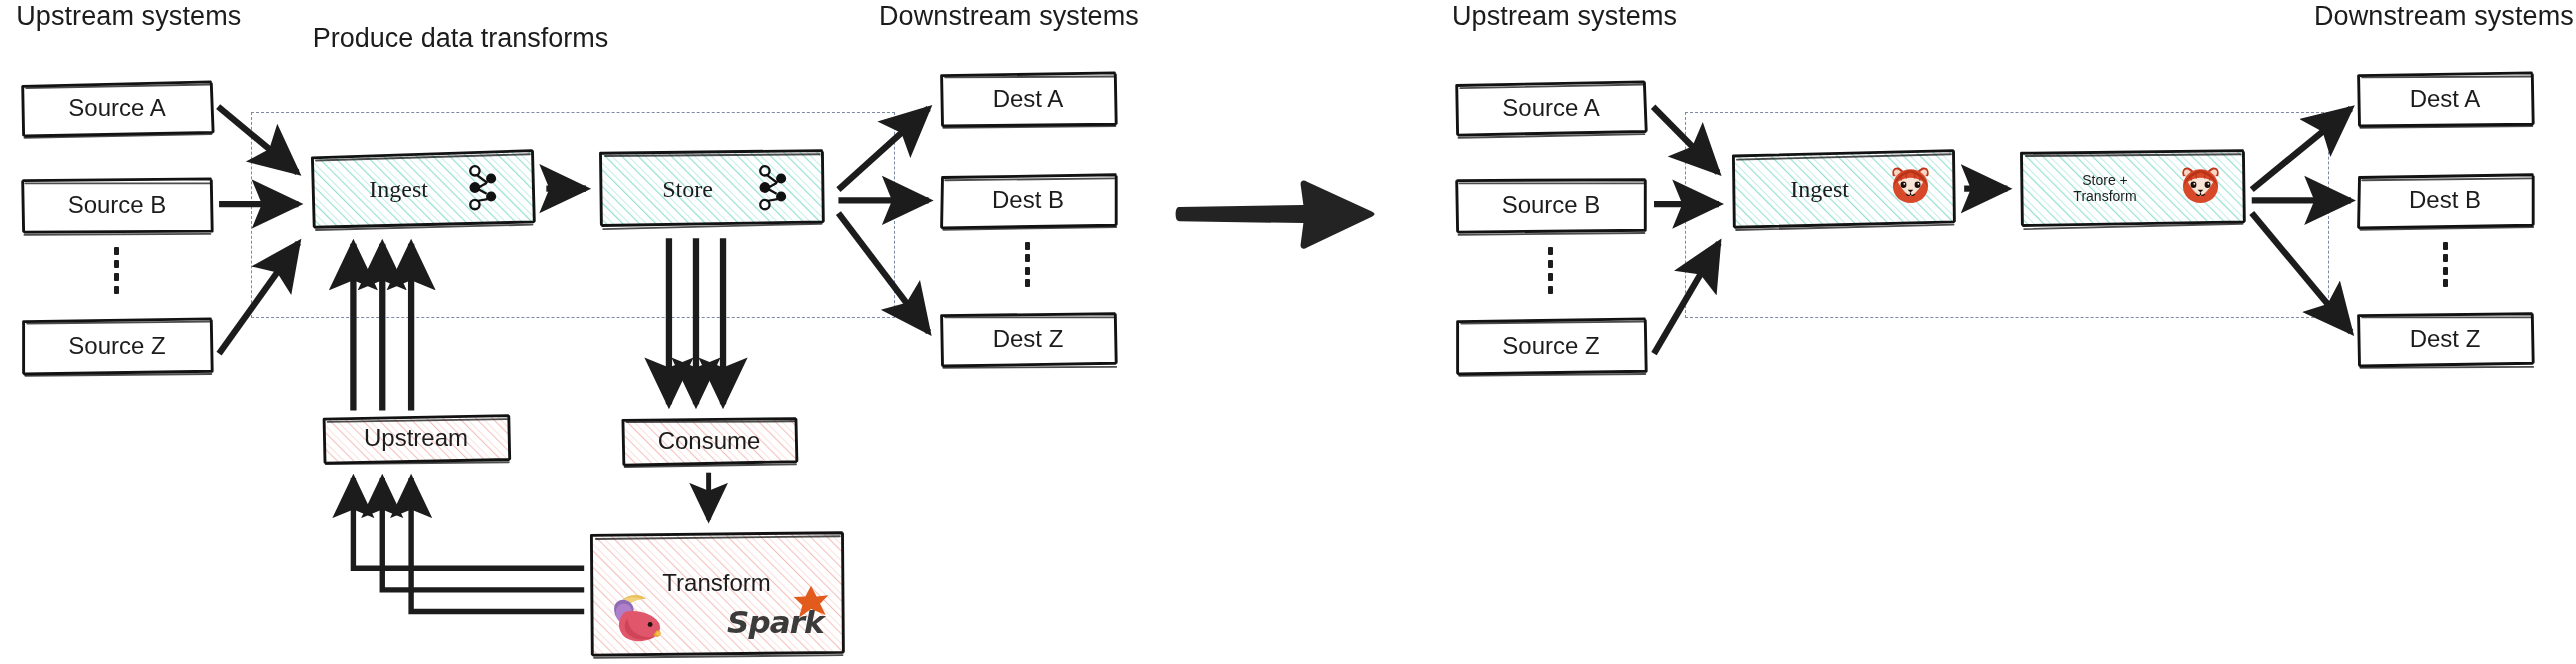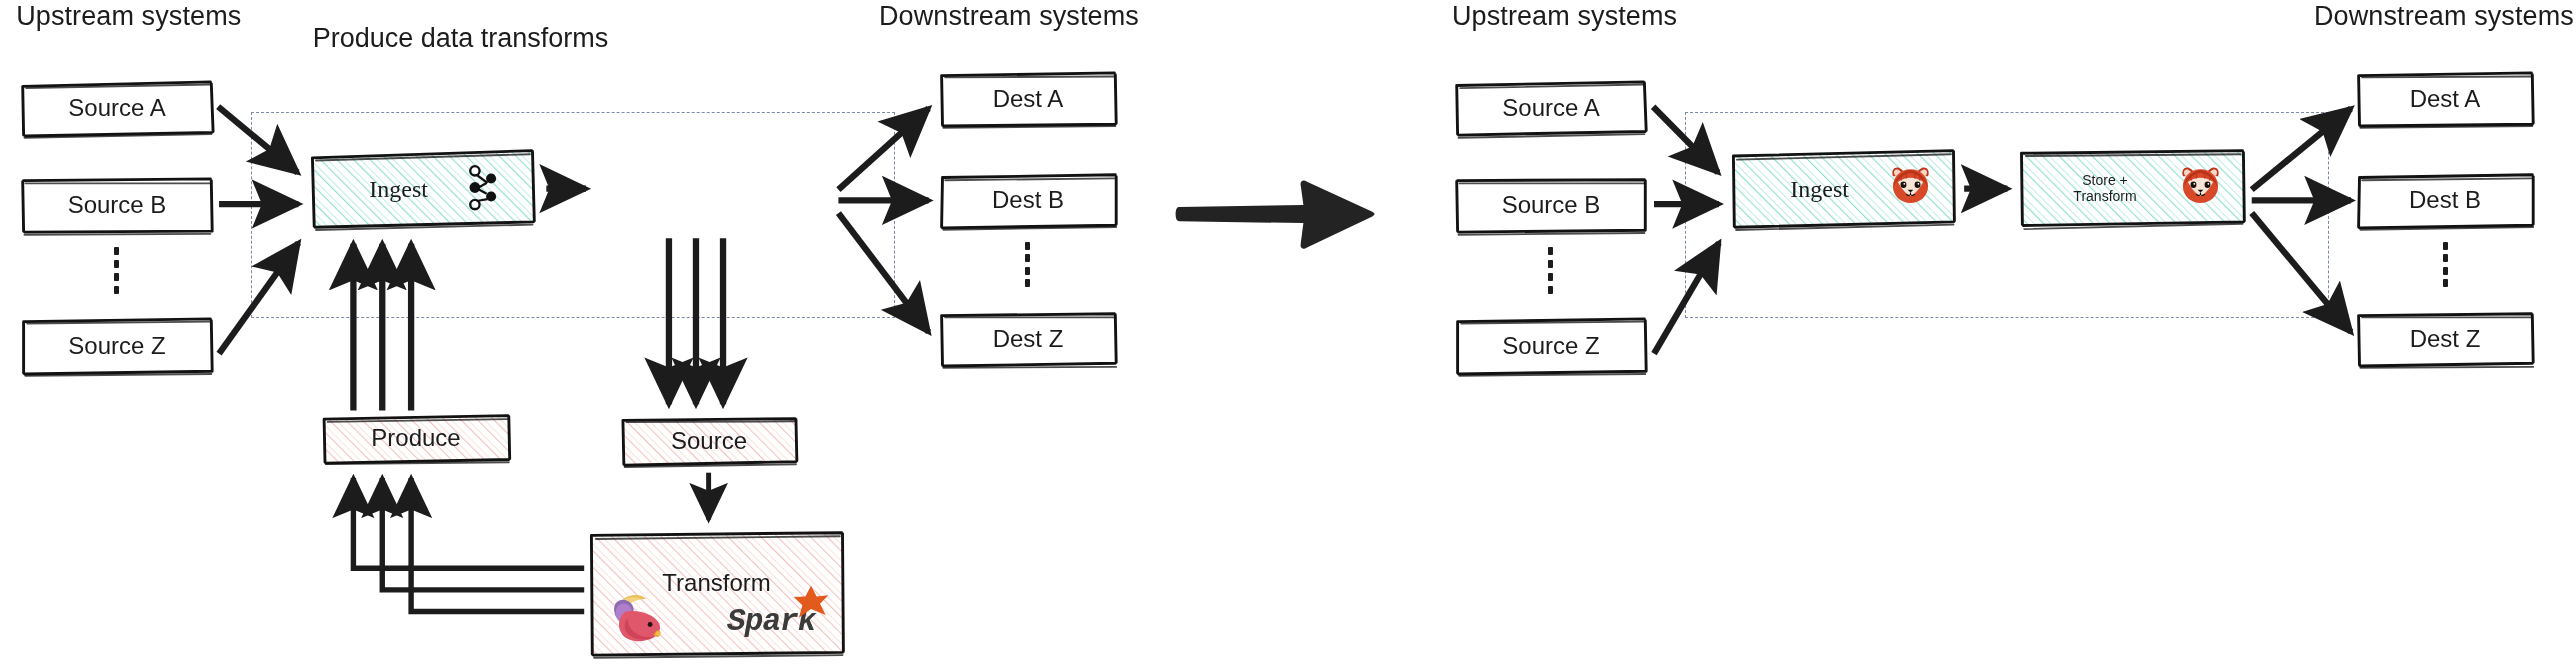--- a/index.html
+++ b/index.html
@@ -211,20 +211,31 @@
       <path d="M6,11 L250,3 L252,82 L8,89 Z" fill="url(#tealhatch)"></path>
       <path class="strokepath" d="M6,12 L249,4 M250,5 L252,82 M251,83 L9,89 M8,88 L6,12"></path>
       <path class="strokepath2" d="M10,15 L247,8 M10,92 L250,86"></path>
     </svg>
     <div class="hlabel shift-left">Ingest</div>
     <svg class="iconwrap" style="left:158px;top:17px;width:36px;height:47px;" viewBox="0 0 40 52">
       <use href="#kafkaGlyph"></use>
     </svg>
   </div>
 
+  <div class="hbox teal" style="left:595px;top:147px;width:232px;height:83px;">
+    <svg width="232" height="83" viewBox="0 0 257 92">
+      <path d="M6,6 L252,4 L253,82 L7,86 Z" fill="url(#tealhatch)"></path>
+      <path class="strokepath" d="M6,7 L251,4 M252,6 L253,82 M252,83 L8,87 M7,86 L6,7"></path>
+      <path class="strokepath2" d="M11,10 L249,8 M9,91 L251,85"></path>
+    </svg>
+    <div class="hlabel shift-left">Store</div>
+    <svg class="iconwrap" style="left:160px;top:17px;width:36px;height:47px;" viewBox="0 0 40 52">
+      <use href="#kafkaGlyph"></use>
+    </svg>
+  </div>
 
   <div class="hbox plain" style="left:938px;top:70px;width:180px;height:58px;">
     <svg width="180" height="58" viewBox="0 0 200 64">
       <path class="fillrect" d="M4,5 L195,3 L197,58 L5,61 Z" fill="#ffffff"></path>
       <path class="strokepath" d="M4,6 L196,3 M197,5 L198,59 M197,60 L6,62 M5,61 L4,6"></path>
       <path class="strokepath2" d="M8,8 L196,7 M6,64 L197,62"></path>
     </svg>
     <div class="hlabel">Dest A</div>
   </div>
 
@@ -252,43 +263,43 @@
     </svg>
     <div class="hlabel">Dest Z</div>
   </div>
 
   <div class="hbox pink" style="left:320px;top:412px;width:192px;height:52px;">
     <svg width="192" height="52" viewBox="0 0 213 58">
       <path d="M4,7 L209,3 L211,52 L5,56 Z" fill="url(#pinkhatch)"></path>
       <path class="strokepath" d="M4,8 L209,4 M210,5 L211,52 M210,53 L6,57 M5,56 L4,8"></path>
       <path class="strokepath2" d="M8,11 L208,8 M6,58 L210,56"></path>
     </svg>
-    <div class="hlabel">Produce</div>
+    <div class="hlabel">Upstream</div>
   </div>
 
   <div class="hbox pink" style="left:619px;top:415px;width:180px;height:52px;">
     <svg width="180" height="52" viewBox="0 0 200 58">
       <path d="M4,5 L196,3 L198,51 L5,55 Z" fill="url(#pinkhatch)"></path>
       <path class="strokepath" d="M4,6 L196,4 M197,5 L198,51 M197,52 L6,56 M5,55 L4,6"></path>
       <path class="strokepath2" d="M8,8 L196,7 M6,58 L197,55"></path>
     </svg>
-    <div class="hlabel">Source</div>
+    <div class="hlabel">Consume</div>
   </div>
 
   <div class="hbox pink" style="left:586px;top:528px;width:261px;height:130px;">
     <svg width="261" height="130" viewBox="0 0 290 144">
       <path d="M6,7 L284,4 L286,137 L7,140 Z" fill="url(#pinkhatch)"></path>
       <path class="strokepath" d="M6,8 L284,5 M285,6 L286,137 M285,138 L8,141 M7,140 L6,8"></path>
       <path class="strokepath2" d="M11,12 L282,9 M9,144 L285,141"></path>
     </svg>
     <div class="hlabel" style="top:41px;transform:none;">Transform</div>
     <svg class="iconwrap" style="left:20px;top:63px;width:63px;height:58px;" viewBox="0 0 70 64">
       <use href="#flinkGlyph"></use>
     </svg>
-    <div class="sparkword" style="left:141px;top:76px;font-family:Liberation Mono, monospace;">Spark</div>
+    <div class="sparkword" style="left:141px;top:76px;">Spark</div>
     <svg class="iconwrap" style="left:206px;top:56px;width:38px;height:38px;" viewBox="0 0 44 44">
       <use href="#sparkStarGlyph"></use>
     </svg>
   </div>
 
   <svg class="conn" style="left:0;top:0;width:1172px;height:665px;" viewBox="0 0 1300 737" width="1172" height="665">
 
     <path d="M242,118 L330,191" stroke-width="7" marker-end="url(#ah)"></path>
 
     <path d="M243,226 L331,226" stroke-width="7" marker-end="url(#ah)"></path>

